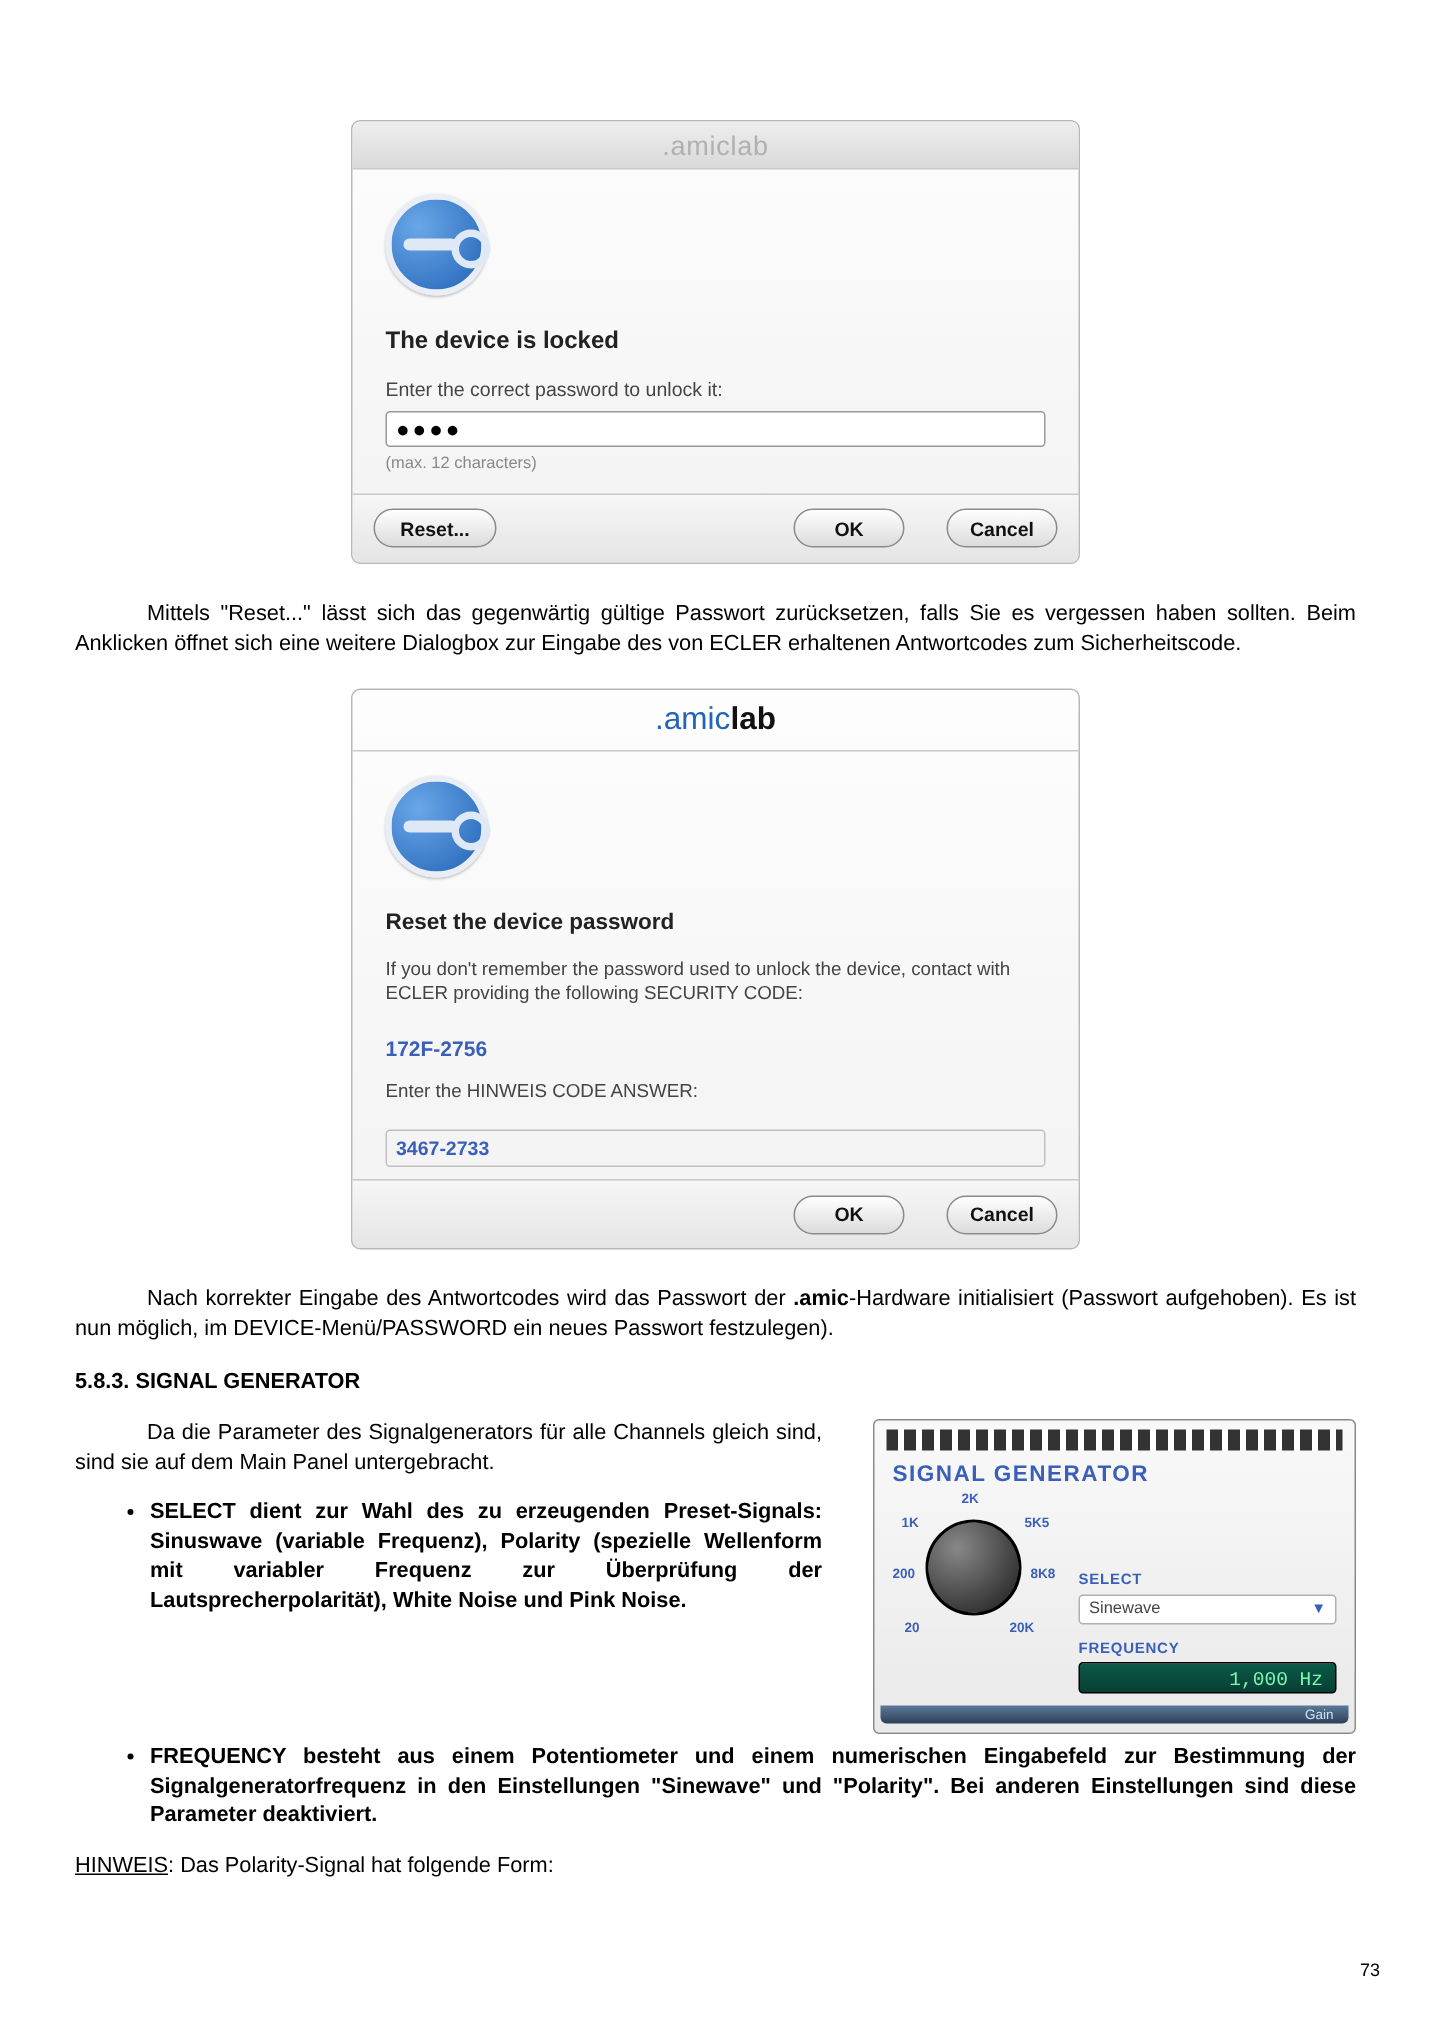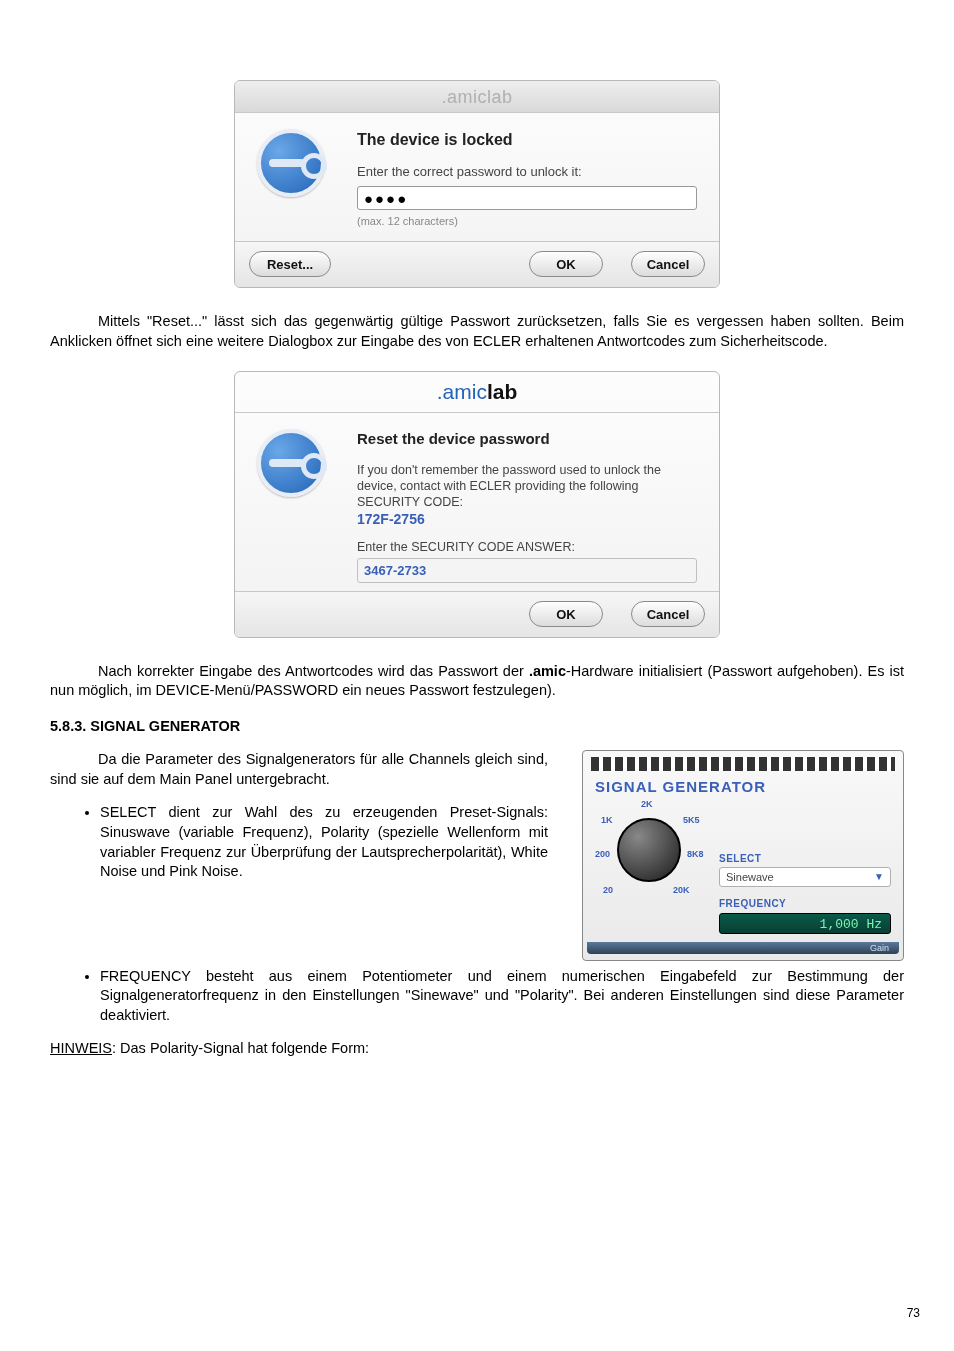--- a/index.html
+++ b/index.html
@@ -29,21 +29,22 @@
     color: #b0b0b0;
     font-size: 18px;
     background: linear-gradient(#eeeeee, #d9d9d9);
     border-bottom: 1px solid #c8c8c8;
     font-family: "Segoe UI", Arial, sans-serif;
     letter-spacing: 0.5px;
   }
   .dialog-body {
     padding: 16px 22px 12px 22px;
     display: flex;
-    gap: 32px;
+    gap: 20px;
+    flex-direction: column;
   }
   .key-icon {
     width: 68px; height: 68px;
     flex: 0 0 68px;
     border-radius: 50%;
     background: radial-gradient(circle at 30% 30%, #6aa7e8, #2264b7);
     position: relative;
     border: 4px solid #e9eef6;
     box-shadow: 0 1px 2px rgba(0,0,0,0.25);
   }
@@ -120,34 +121,34 @@
     justify-content: center;
   }
   .btn.small { min-width: 74px; }
   .dialog-buttons .spacer { flex: 1; }
   .reset-body-text { font-size: 12.5px; color: #444; font-family: Verdana, Arial, sans-serif; line-height: 1.3; }
   .code-display {
     font-family: Verdana, Arial, sans-serif;
     font-weight: bold;
     font-size: 14px;
     color: #3a5fb8;
-    margin-top: 0;
+    margin-top: 20px;
     margin-bottom: 10px;
   }
   .reset-field {
     width: 100%;
     background: #f4f4f4;
     border: 1px solid #c0c0c0;
     border-radius: 3px;
     padding: 4px 6px;
     font-family: Verdana, Arial, sans-serif;
     font-weight: bold;
     font-size: 13px;
     color: #3a5fb8;
-    margin-top: 2px;
+    margin-top: 18px;
   }
   .reset-title-bar {
     text-align: center;
     padding: 6px 0;
     font-size: 21px;
     color: #333;
     border-bottom: 1px solid #c8c8c8;
     font-family: Verdana, Arial, sans-serif;
   }
   .reset-title-bar .amic { color: #2264b7; }
@@ -157,21 +158,21 @@
   p.para.indent { text-indent: 48px; }
 
   h4.sect {
     font-weight: bold;
     font-size: 14.5px;
     margin: 16px 0 14px 0;
   }
 
   .two-col { display:flex; gap: 34px; align-items: flex-start; }
   .two-col .text { flex: 1; }
-  ul.bullets { list-style: disc; padding-left: 50px; }
+  ul.bullets { list-style: disc; padding-left: 50px; font-weight: bold; }
   ul.bullets li { margin-bottom: 10px; text-align: justify; }
   .underline { text-decoration: underline; }
 
   
   .sig-panel {
     width: 322px;
     border: 1px solid #888;
     border-radius: 4px;
     background: linear-gradient(#f9f9f9, #e9e9e9);
     padding: 10px 12px 14px 12px;
@@ -292,21 +293,21 @@
 <div class="dialog" style="width:486px;">
   <div class="reset-title-bar">
     <span class="amic">.amic</span><span class="lab">lab</span>
   </div>
   <div class="dialog-body" style="padding:16px 22px 8px 22px;">
     <div class="key-icon"></div>
     <div class="dialog-content">
       <div class="dlg-title" style="font-size:15px;">Reset the device password</div>
       <div class="reset-body-text">If you don't remember the password used to unlock the device, contact with ECLER providing the following SECURITY CODE:</div>
       <div class="code-display">172F-2756</div>
-      <div class="reset-body-text">Enter the SECURITY CODE ANSWER:</div>
+      <div class="reset-body-text">Enter the HINWEIS CODE ANSWER:</div>
       <input class="reset-field" type="text" value="3467-2733" style="">
     </div>
   </div>
   <div class="dialog-buttons" style="justify-content:flex-end;">
     <div class="spacer"></div>
     <button class="btn small">OK</button>
     <button class="btn small">Cancel</button>
   </div>
 </div>
 

